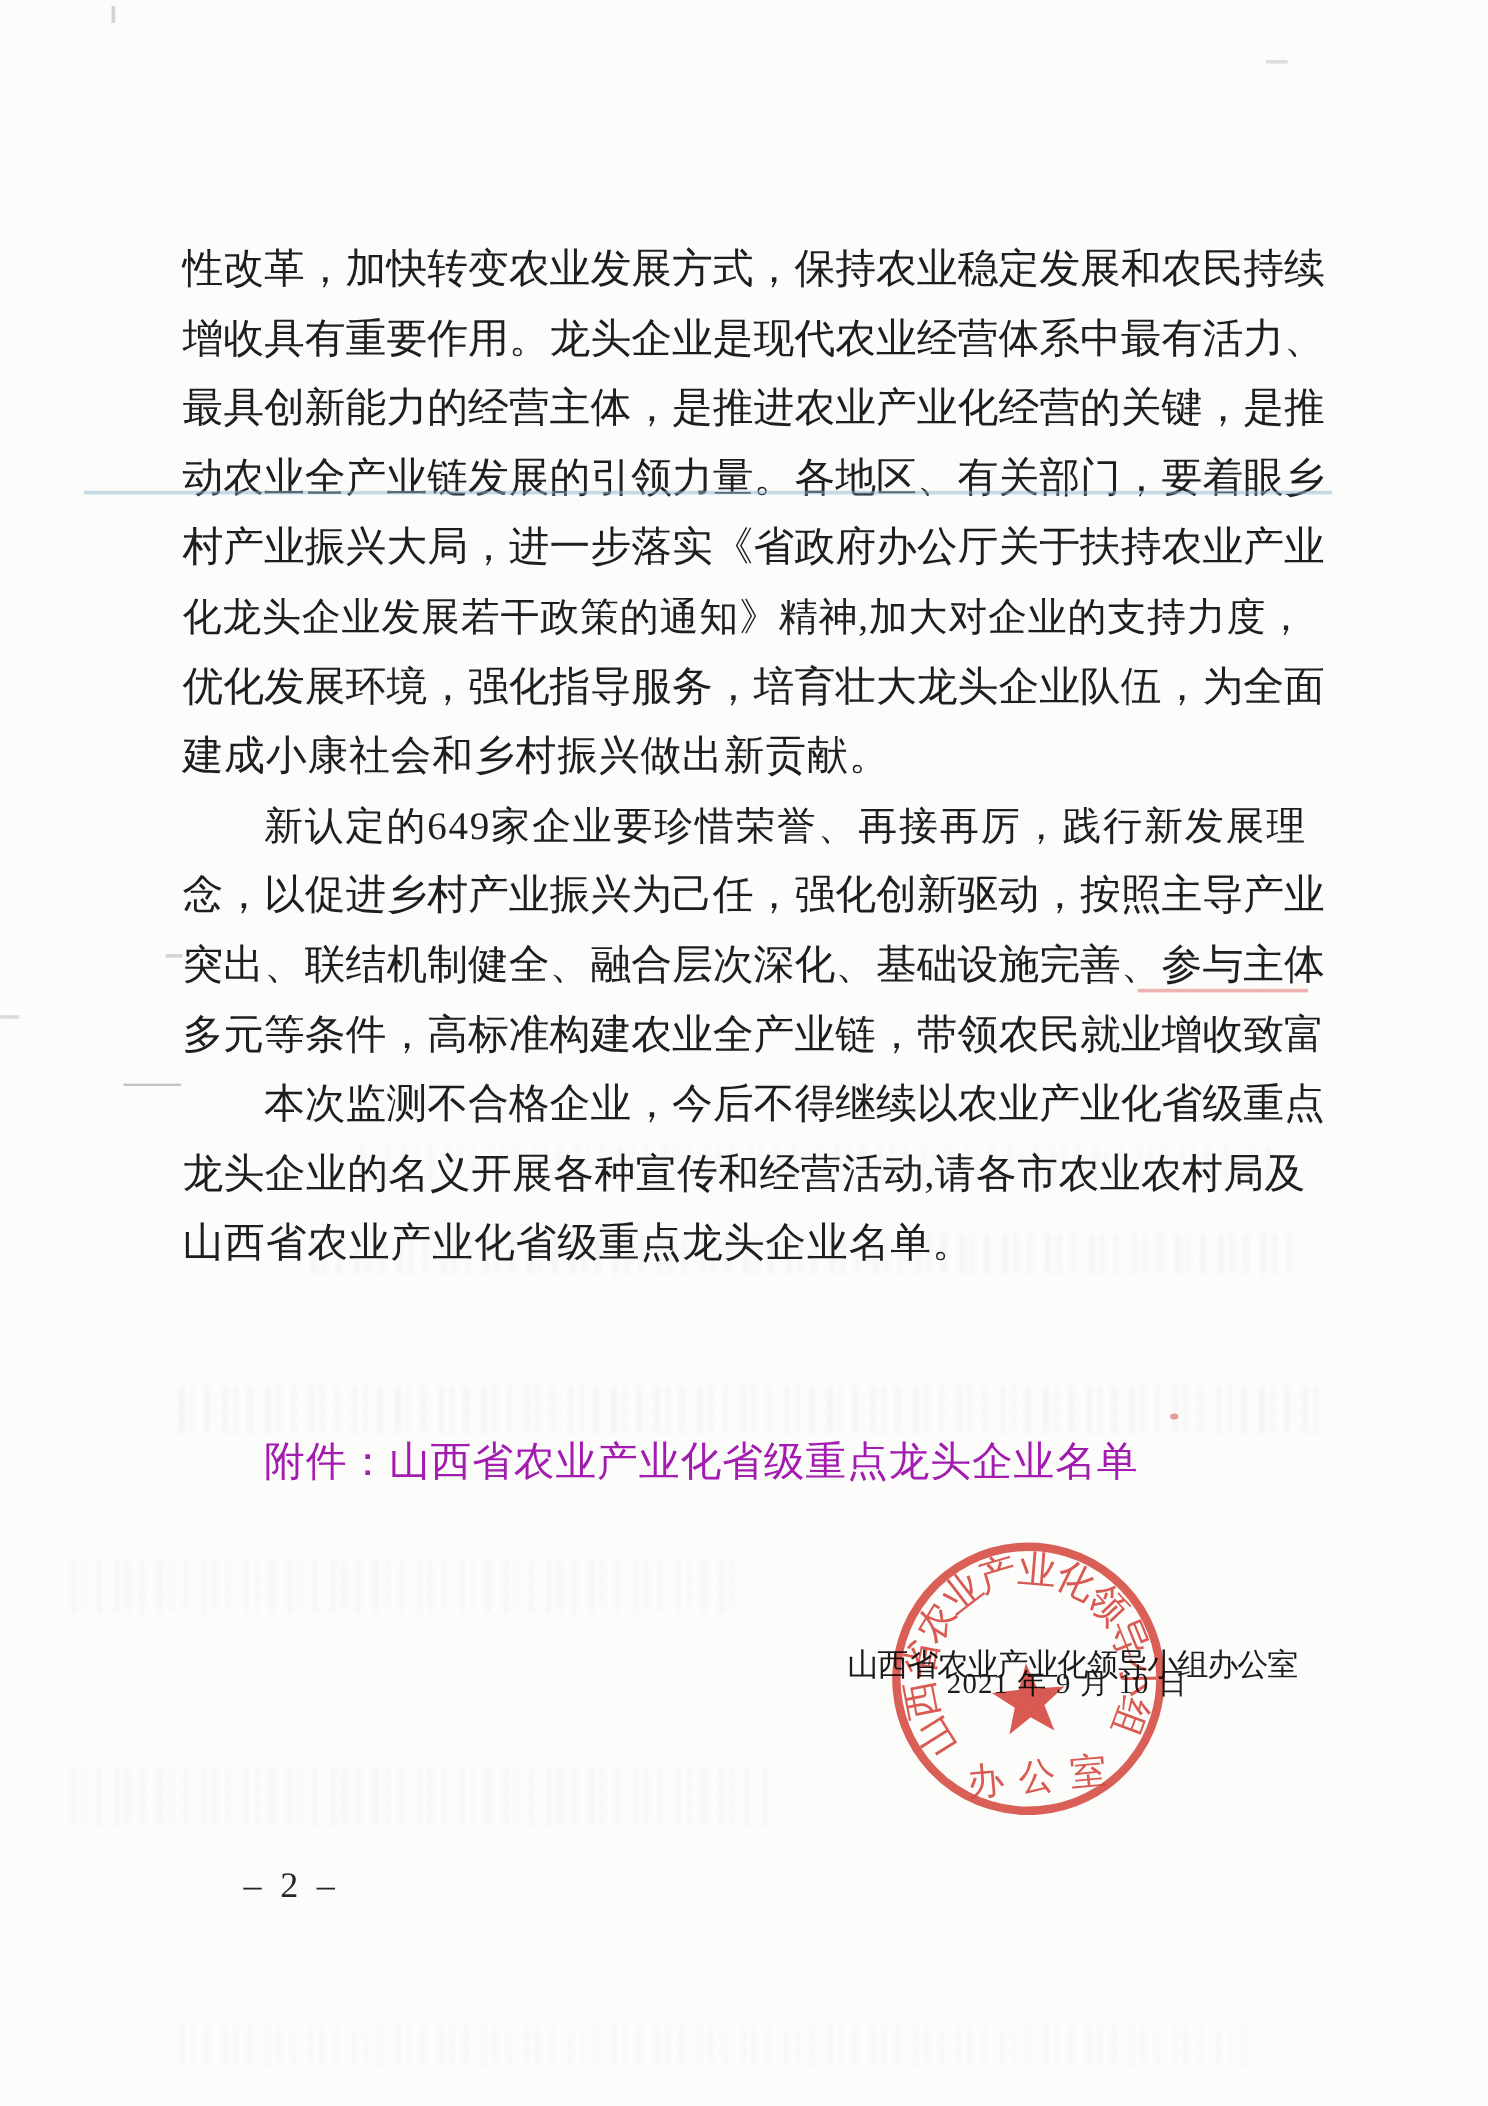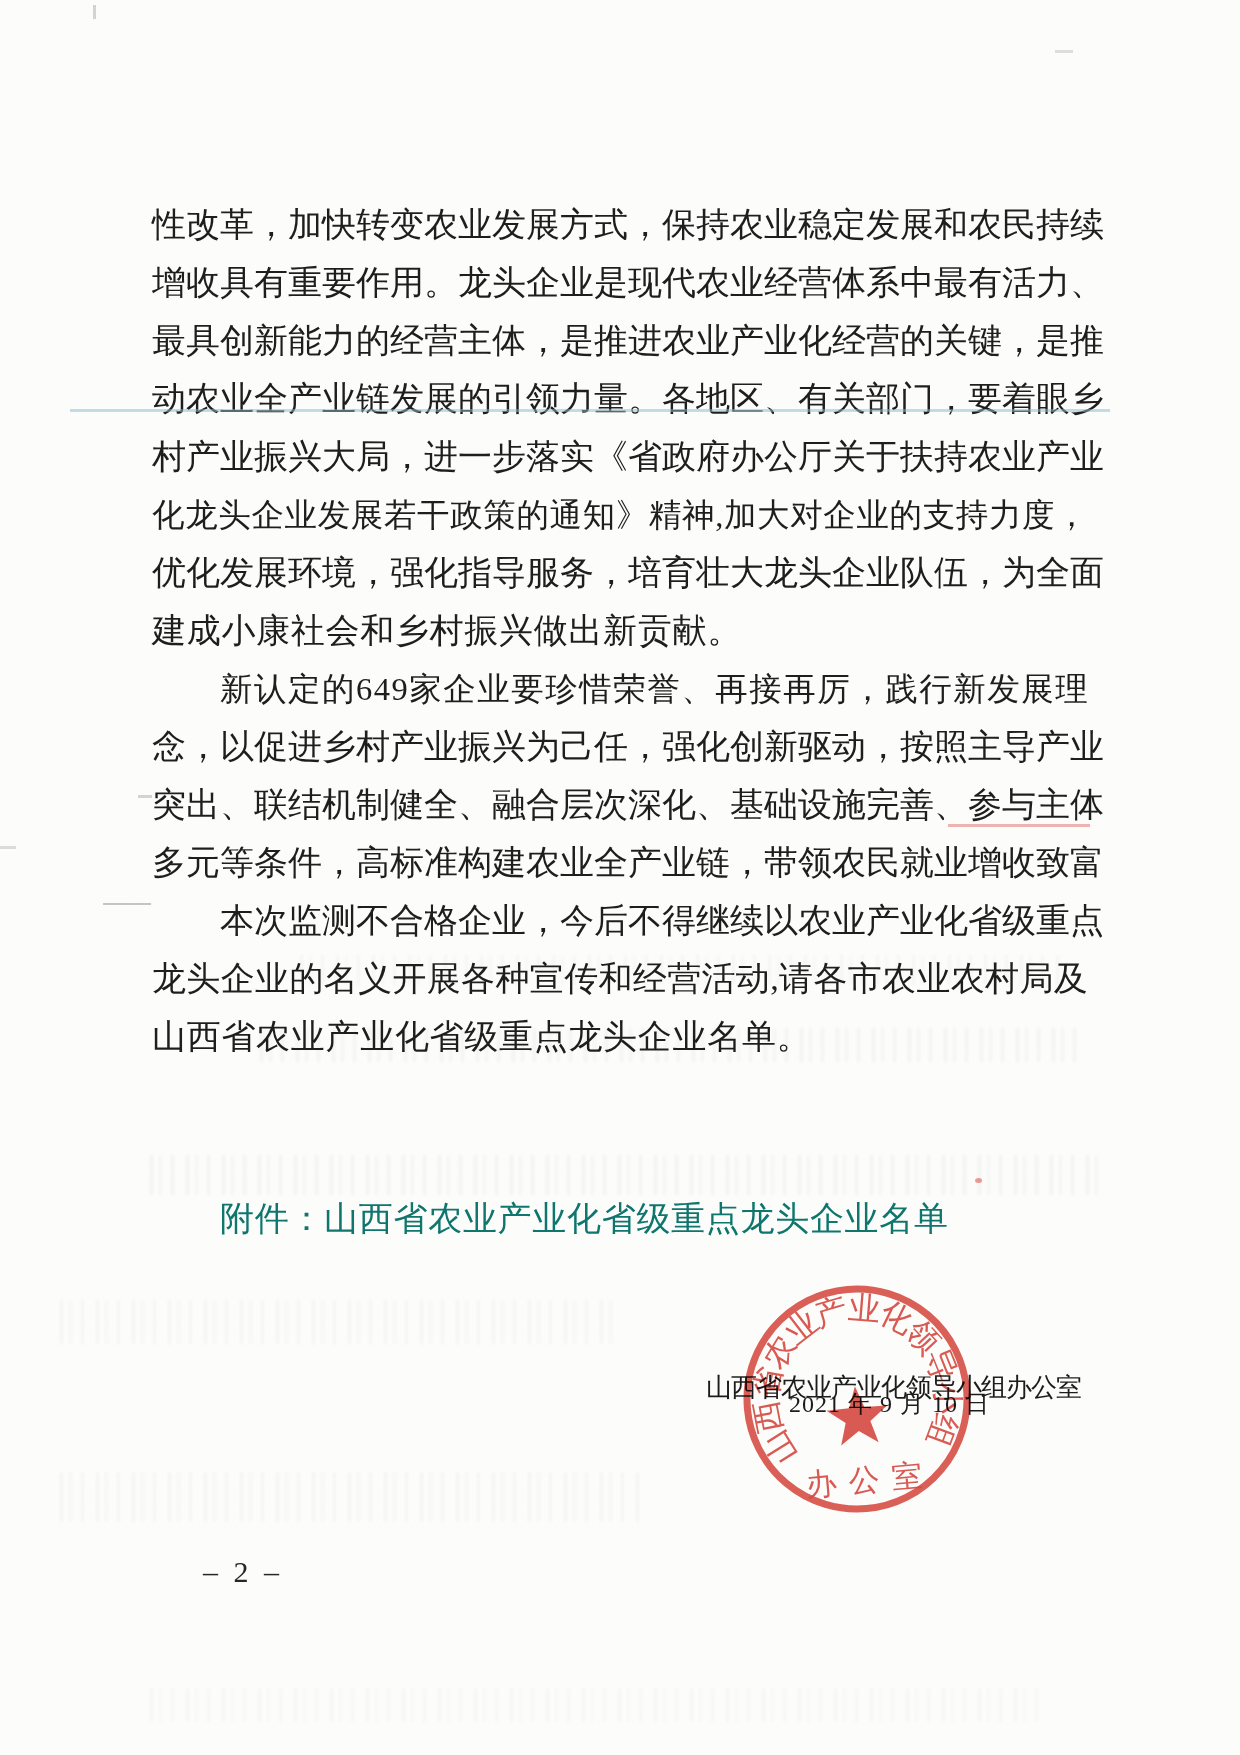--- a/index.html
+++ b/index.html
@@ -16,21 +16,21 @@
   }
   .body-text{
     position:absolute;left:152px;top:196px;width:936px;color:#1e1e1e;
   }
   .bodyline{height:58px;font-size:34px;line-height:58px;letter-spacing:.7px;white-space:pre;}
   .bodyline.fill{display:flex;justify-content:space-between;align-items:center;letter-spacing:0;white-space:normal;}
   .bodyline.fill span{display:block;line-height:1;}
   .bodyline.tight{font-size:32.5px;}
   .attachment{
     position:absolute;left:152px;top:1190px;width:1000px;padding-left:68px;
-    font-size:34px;line-height:58px;letter-spacing:.7px;color:#0f766e;white-space:pre;
+    font-size:34px;line-height:58px;letter-spacing:.7px;color:#a21caf;white-space:pre;
   }
   .signature{
     position:absolute;right:159px;top:1366px;height:44px;
     font-size:26px;line-height:44px;letter-spacing:-1px;color:#1c1c1c;white-space:pre;
   }
   .date-line{
     position:absolute;left:697px;top:1382px;width:293px;text-align:right;
     font-size:24px;line-height:44px;letter-spacing:1px;color:#1c1c1c;white-space:pre;
   }
   .page-number{

